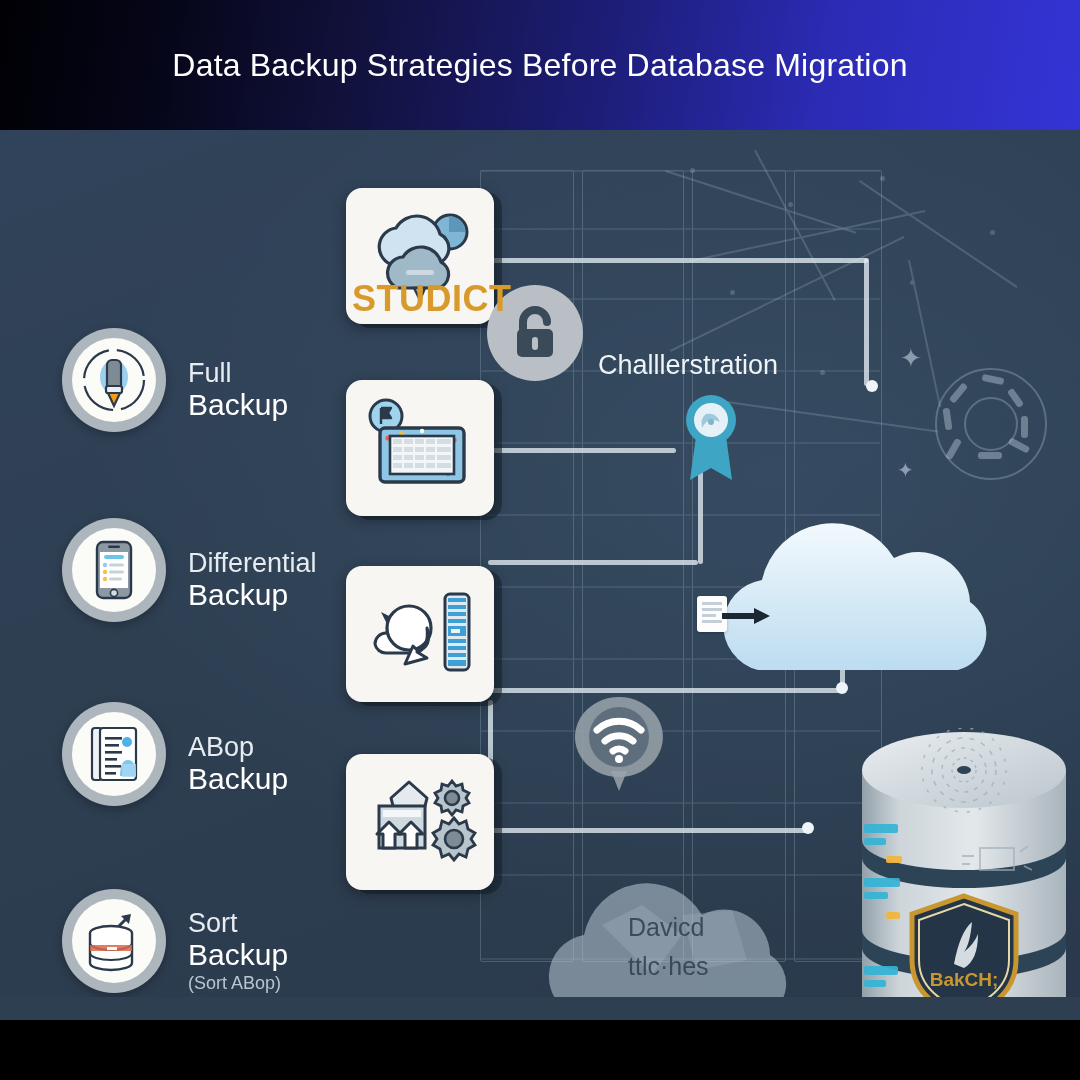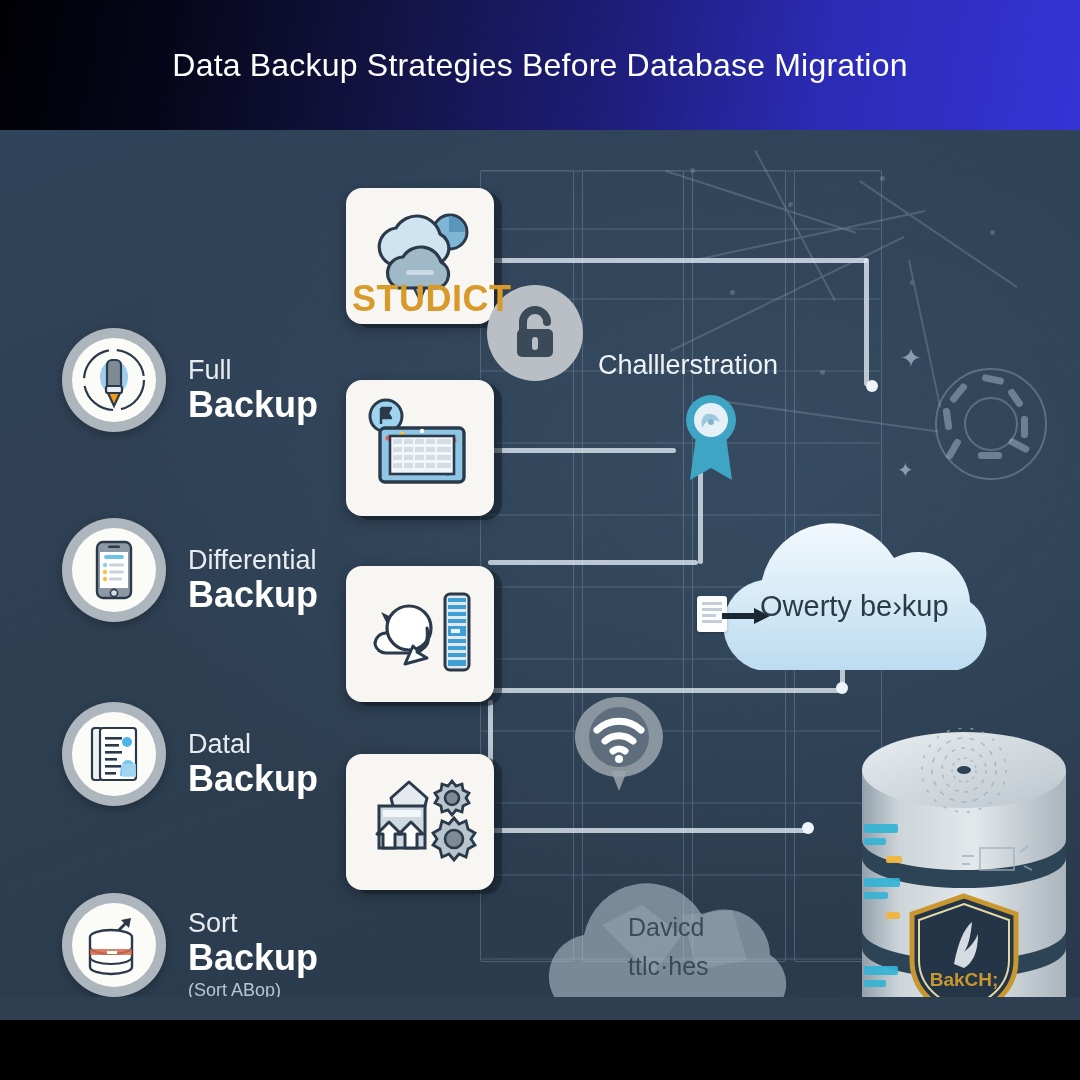--- a/index.html
+++ b/index.html
@@ -154,23 +154,23 @@
   .item-text { margin-left: 22px; }
   .item-l1 {
     color: #e7ecf1;
     font-size: 27px;
     line-height: 1.12;
     font-weight: 400;
     margin-top: 20px;
   }
   .item-l2 {
     color: #ffffff;
-    font-size: 36px;
+    font-size: 30px;
     line-height: 1.12;
-    font-weight: 700;
+    font-weight: 400;
   }
   .item-sub {
     color: #b9c5d1;
     font-size: 18px;
     line-height: 1.2;
     margin-top: 1px;
   }
 
   
   .card {
@@ -422,21 +422,21 @@
             <rect x="27" y="40" width="12" height="2.6" fill="#2b3a4a"></rect>
             <rect x="27" y="47" width="16" height="2.6" fill="#2b3a4a"></rect>
             <rect x="27" y="54" width="11" height="2.6" fill="#2b3a4a"></rect>
             <circle cx="49" cy="24" r="5" fill="#4fb3e8"></circle>
             <path d="M42 58 q0-16 8-16 q8 0 8 16 Z" fill="#7cc7ee"></path>
             <rect x="44" y="46" width="14" height="13" fill="#a8d8f2" opacity=".8"></rect>
           </svg>
         </div>
       </div>
       <div class="item-text">
-        <div class="item-l1">Datal</div>
+        <div class="item-l1">ABop</div>
         <div class="item-l2">Backup</div>
       </div>
     </div>
 
     <div class="list-item" style="left:62px; top:758px;">
       <div class="badge-ring">
         <div class="badge-inner">
           <svg width="74" height="74" viewBox="0 0 74 74">
             <path d="M34 30 L52 12" stroke="#2b3a4a" stroke-width="3" fill="none"></path>
             <path d="M54 10 L44 12 L52 20 Z" fill="#2b3a4a"></path>
@@ -604,21 +604,20 @@
         <i style="top:12px;"></i>
         <i style="top:18px;width:14px;"></i>
         <i style="top:24px;"></i>
     </div>
     <div class="cloud-arrow">
       <svg width="48" height="16" viewBox="0 0 48 16">
         <rect x="0" y="5" width="34" height="6" fill="#1b2733"></rect>
         <path d="M32 0 L48 8 L32 16 Z" fill="#1b2733"></path>
       </svg>
     </div>
-    <div class="cloud-label">Owerty be›kup</div>
 
     <div class="cloud-low">
       <svg width="290" height="160" viewBox="0 0 290 160">
         <path d="M48 152 a42 42 0 0 1 4 -82 a64 64 0 0 1 118 -20 a46 46 0 0 1 68 40 a34 34 0 0 1 -10 62 z" fill="#b6c6d2" opacity=".72"></path>
         <path d="M70 60 L110 40 L150 70 L120 110 Z" fill="#c6d4de" opacity=".35"></path>
         <path d="M150 50 L200 45 L215 95 L165 105 Z" fill="#c6d4de" opacity=".3"></path>
       </svg>
     </div>
     <div class="cloud-low-label">
       <div>Davicd</div>

